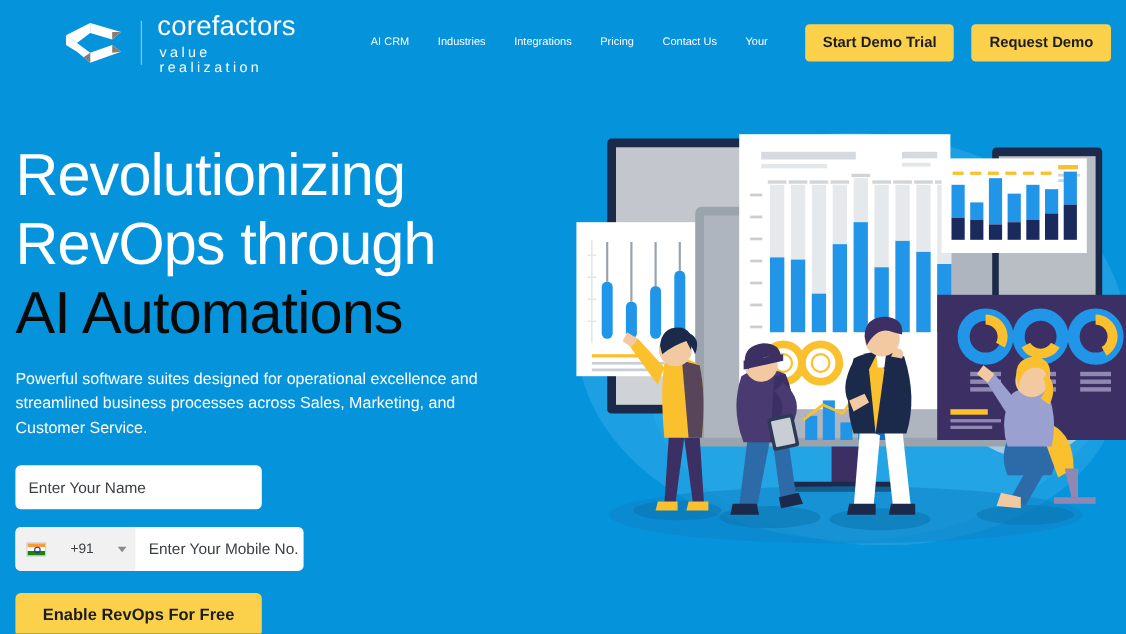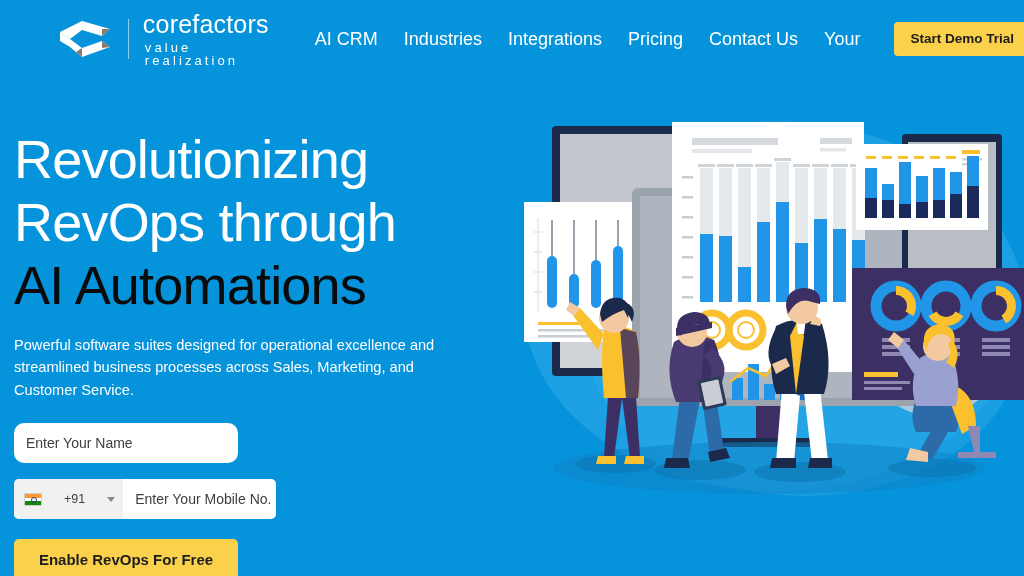--- a/index.html
+++ b/index.html
@@ -64,21 +64,21 @@
 
   .nav {
     display: flex;
     align-items: center;
     gap: 26px;
     margin-left: 46px;
   }
 
   .nav-link {
     color: #ffffff;
-    font-size: 18px;
+    font-size: 10px;
     text-decoration: none;
     white-space: nowrap;
     line-height: 1;
   }
 
   .nav-actions {
     display: flex;
     align-items: center;
     gap: 16px;
     margin-left: 34px;
@@ -134,21 +134,21 @@
   .field {
     background: #ffffff;
     border-radius: 5px;
     height: 40px;
     display: flex;
     align-items: center;
     overflow: hidden;
     width: 224px;
   }
 
-  .field-name { width: 224px; border-radius: 10px; }
+  .field-name { width: 224px; }
 
   .field-input {
     border: none;
     outline: none;
     flex: 1;
     height: 100%;
     padding: 0 12px;
     font-family: "Liberation Sans", sans-serif;
     font-size: 14px;
     color: #3c4043;

